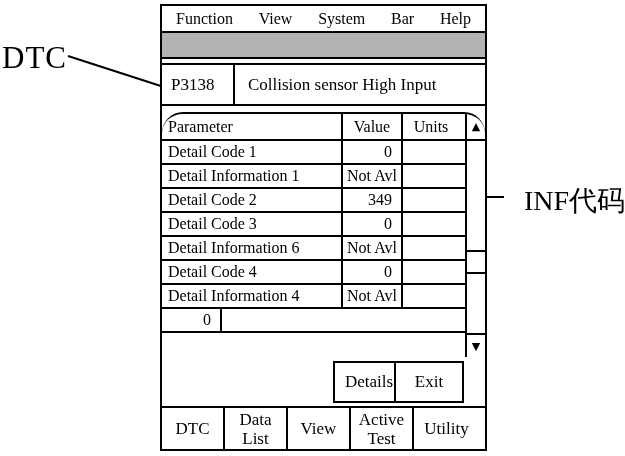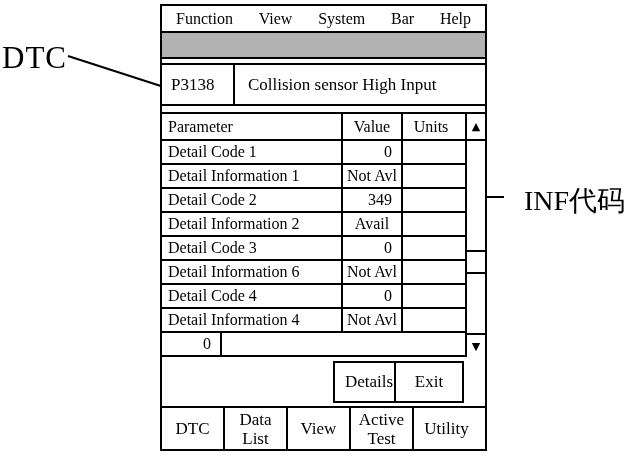--- a/index.html
+++ b/index.html
@@ -23,21 +23,21 @@
   .graybar { height:26px; border-bottom:2px solid #000; background:#b2b2b2; }
 
   .gap1 { height:4px; }
   .dtc-row { height:43px; border-top:2px solid #000; border-bottom:2px solid #000; display:flex; }
   .dtc-code { width:73px; border-right:2px solid #000; display:flex; align-items:center;
     padding-left:9px; font-size:17px; }
   .dtc-desc { flex:1; display:flex; align-items:center; padding-left:13px; font-size:17px;border-radius:16px; }
   .gap2 { height:6px; }
 
   
-  .table { border-top:2px solid #000; display:flex; height:245px; }
+  .table { border-top:2px solid #000; display:flex; height:245px;border-radius:21px; }
   .table-main { width:303px; }
   .t-row { display:flex; border-bottom:2px solid #000; height:24px; font-size:16px; }
   .t-row.header { height:27px; font-size:16px; }
   .c-param { width:181px; border-right:2px solid #000; display:flex; align-items:center; padding-left:6px; white-space:nowrap; overflow:hidden; }
   .c-value { width:60px; border-right:2px solid #000; display:flex; align-items:center; white-space:nowrap; }
   .c-units { width:56px; display:flex; align-items:center; justify-content:center; }
   .c-value.val-num { justify-content:flex-end; padding-right:9px; }
   .c-value.val-text { justify-content:center; }
   .c-value.val-head { justify-content:center; }
 
@@ -114,25 +114,20 @@
           <div class="c-param">Detail Information 1</div>
           <div class="c-value val-text">Not Avl</div>
           <div class="c-units"></div>
         </div>
         <div class="t-row">
           <div class="c-param">Detail Code 2</div>
           <div class="c-value val-num">349</div>
           <div class="c-units"></div>
         </div>
         <div class="t-row">
-          <div class="c-param">Detail Information 2</div>
-          <div class="c-value val-text">Avail</div>
-          <div class="c-units"></div>
-        </div>
-        <div class="t-row">
           <div class="c-param">Detail Code 3</div>
           <div class="c-value val-num">0</div>
           <div class="c-units"></div>
         </div>
         <div class="t-row">
           <div class="c-param">Detail Information 6</div>
           <div class="c-value val-text">Not Avl</div>
           <div class="c-units"></div>
         </div>
         <div class="t-row">

